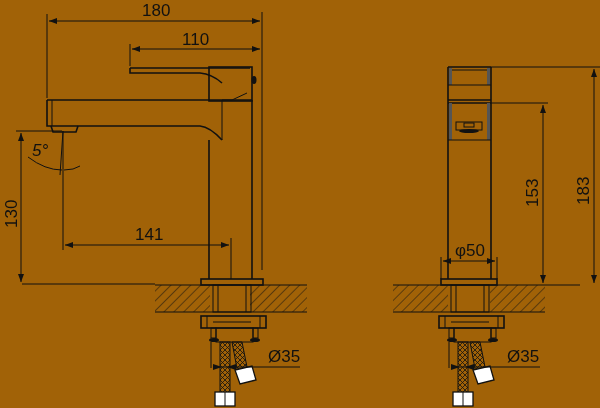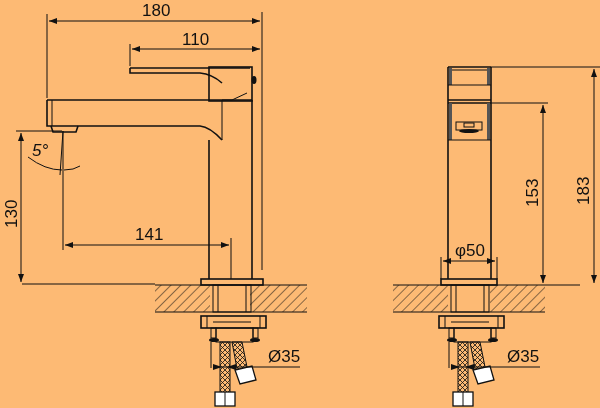--- a/index.html
+++ b/index.html
@@ -1,16 +1,16 @@
 <!DOCTYPE html>
 <html><head>
   <meta charset="utf-8">
   <style>
     html, body { margin: 0; padding: 0; background: #ffffff; }
-    .canvas { position: relative; width: 600px; height: 408px; overflow: hidden; background: #fdba74; }
+    .canvas { position: relative; width: 600px; height: 408px; overflow: hidden; background: #a16207; }
     svg { position: absolute; left: 0; top: 0; }
     .dimtext { font-family: "Liberation Sans", sans-serif; font-size: 17px; fill: #111; }
     .dimtext-it { font-family: "Liberation Sans", sans-serif; font-size: 17px; font-style: italic; fill: #111; }
     .ln { stroke: #111; stroke-width: 1; fill: none; }
     .thk { stroke: #111; stroke-width: 1.6; fill: none; }
     .fillw { stroke: #111; stroke-width: 1.3; fill: #fff; }
   </style>
 </head>
 <body>
 

